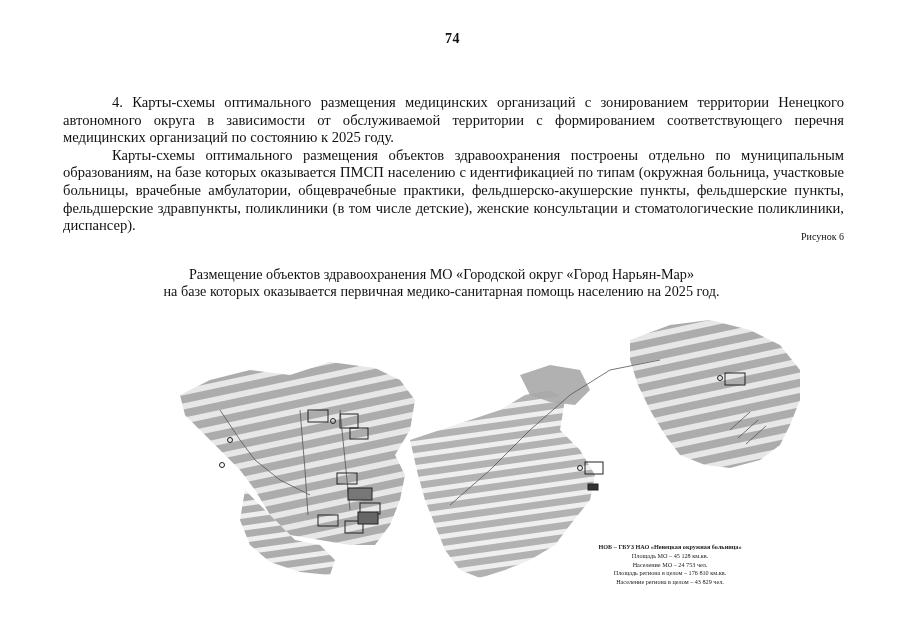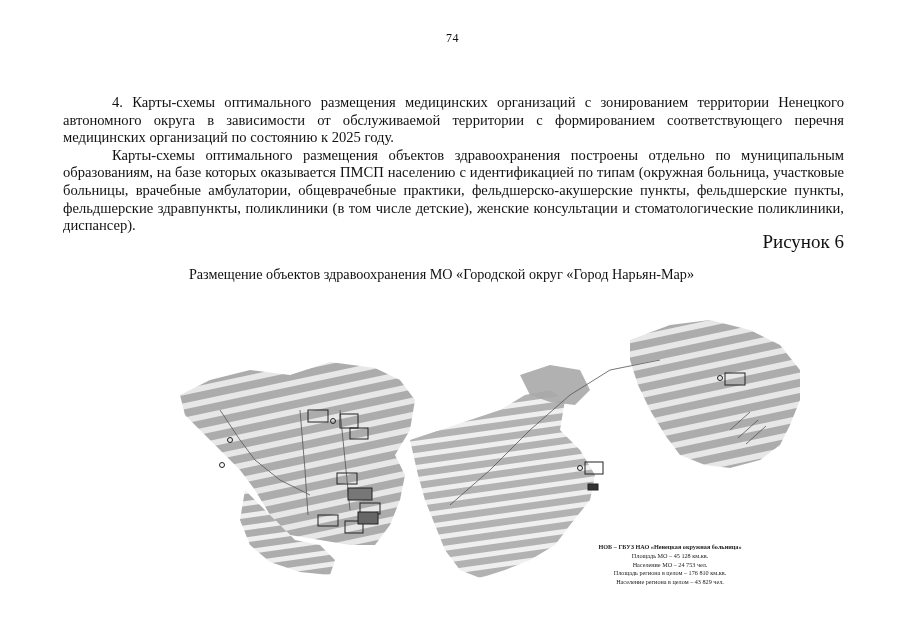--- a/index.html
+++ b/index.html
@@ -2,30 +2,30 @@
 <html><head>
 <meta charset="utf-8">
 <style>
   html, body { margin: 0; padding: 0; background: #ffffff; }
   body {
     width: 905px; height: 640px; position: relative; overflow: hidden;
     font-family: "Liberation Serif", "DejaVu Serif", serif; color: #111;
   }
   .page-number {
     position: absolute; top: 31px; left: 0; width: 905px; text-align: center;
-    font-size: 12px; font-weight: normal; letter-spacing: 0.5px;
+    font-size: 14px; font-weight: bold; letter-spacing: 0.5px;
   }
   .body-text {
     position: absolute; left: 63px; width: 781px; top: 94px;
     font-size: 14.6px; line-height: 17.6px;
   }
   .body-text p { margin: 0; text-align: justify; text-indent: 49px; }
   .figure-label {
     position: absolute; right: 61px; top: 231px;
-    font-size: 19px;
+    font-size: 10px;
     margin-left: 12px;
   }
   .figure-caption {
     position: absolute; top: 266px; left: 0; width: 883px; text-align: center;
     font-size: 14.2px; line-height: 17px;
   }
   .map-area {
     position: absolute; left: 160px; top: 300px; width: 660px; height: 300px;
   }
   .map-area svg { width: 100%; height: 100%; display: block; }
@@ -42,20 +42,21 @@
 
 <div class="body-text">
   <p>4. Карты-схемы оптимального размещения медицинских организаций с зонированием территории Ненецкого автономного округа в зависимости от обслуживаемой территории с формированием соответствующего перечня медицинских организаций по состоянию к 2025 году.</p>
   <p>Карты-схемы оптимального размещения объектов здравоохранения построены отдельно по муниципальным образованиям, на базе которых оказывается ПМСП населению с идентификацией по типам (окружная больница, участковые больницы, врачебные амбулатории, общеврачебные практики, фельдшерско-акушерские пункты, фельдшерские пункты, фельдшерские здравпункты, поликлиники (в том числе детские), женские консультации и стоматологические поликлиники, диспансер).</p>
 </div>
 
 <div class="figure-label">Рисунок 6</div>
 
 <div class="figure-caption">
   <div>Размещение объектов здравоохранения МО «Городской округ «Город Нарьян-Мар»</div>
+  <div>на базе которых оказывается первичная медико-санитарная помощь населению на 2025 год.</div>
 </div>
 
 <div class="map-area">
   <svg viewBox="0 0 660 300" xmlns="http://www.w3.org/2000/svg">
     <defs>
       <pattern id="stripes" width="14" height="14" patternUnits="userSpaceOnUse" patternTransform="rotate(-12)">
         <rect width="14" height="8" fill="#a8a8a8"></rect>
         <rect y="8" width="14" height="6" fill="#e6e6e6"></rect>
       </pattern>
       <pattern id="stripes2" width="12" height="12" patternUnits="userSpaceOnUse" patternTransform="rotate(-8)">

